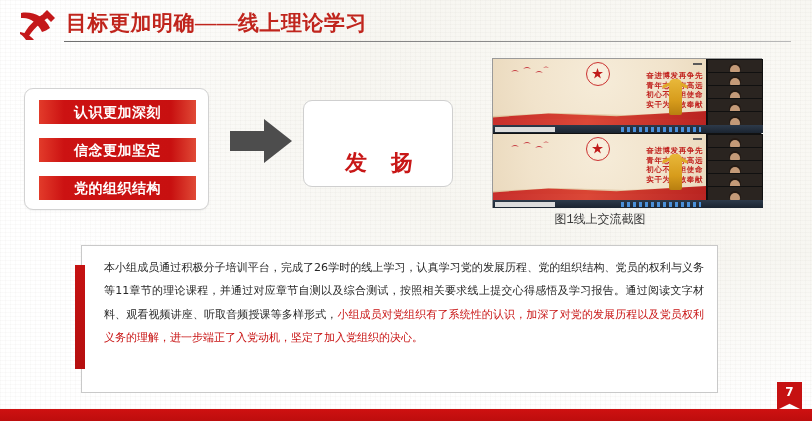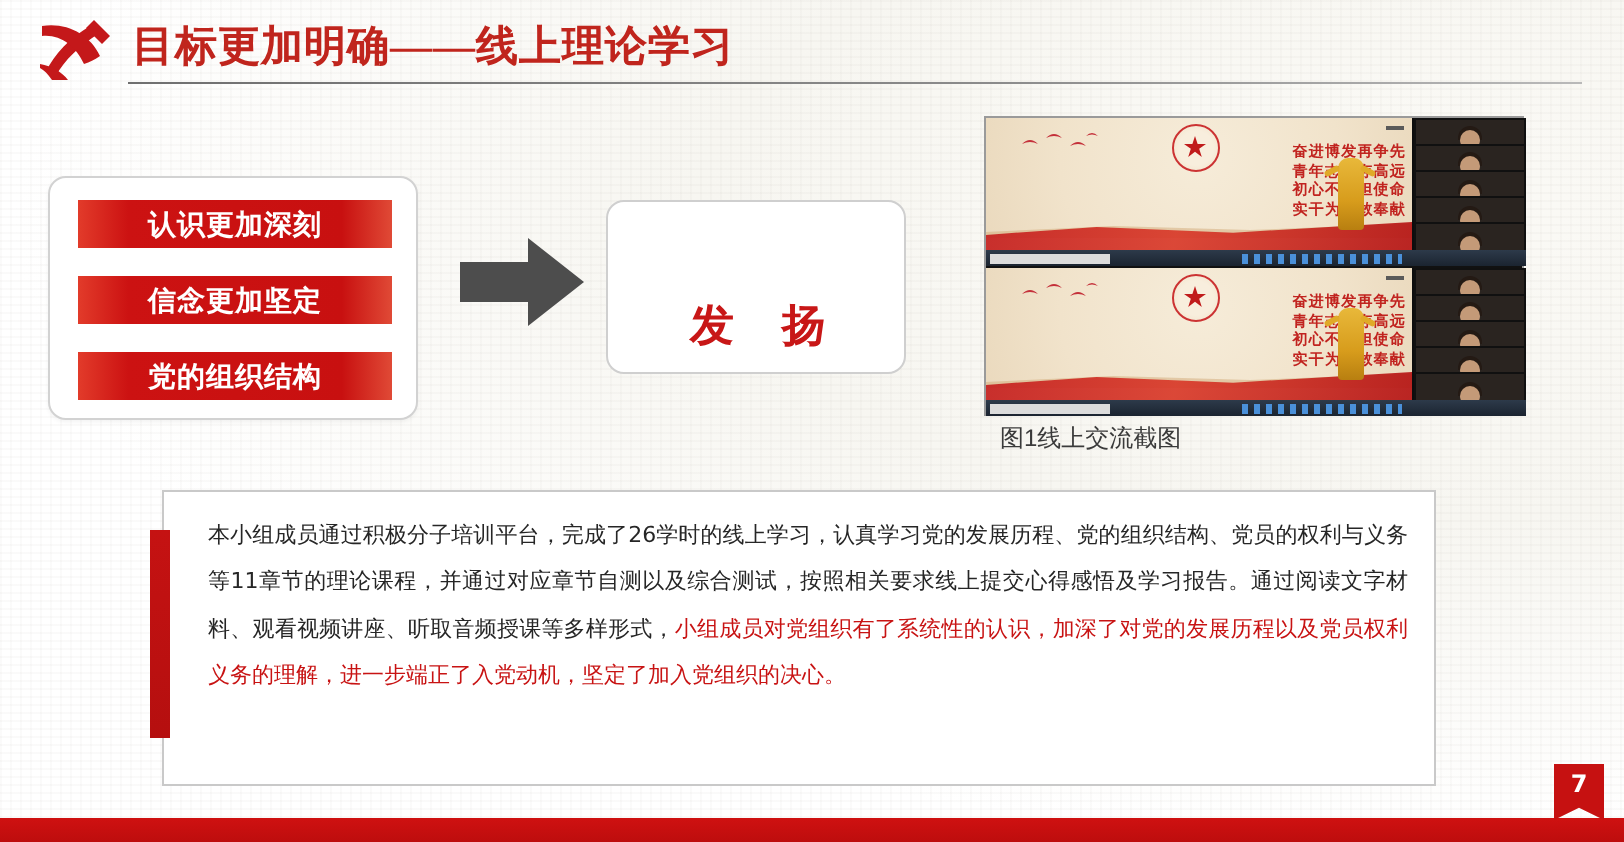--- a/index.html
+++ b/index.html
@@ -326,28 +326,28 @@
   .shot-taskbar .tb-icons {
     position: absolute;
     left: 128px;
     top: 1.5px;
     width: 80px;
     height: 5px;
     background: repeating-linear-gradient(to right, #4a90d9 0px, #4a90d9 3px, transparent 3px, transparent 6px);
   }
   .figure-caption {
     position: absolute;
-    left: 500px;
+    left: 465px;
     top: 211px;
     width: 270px;
-    text-align: left;
+    text-align: center;
     font-size: 12px;
     color: #3a3a3a;
     z-index: 3;
-    font-family: Liberation Sans, sans-serif;
+    font-family: Liberation Mono, monospace;
   }
 
   
   .para-box {
     position: absolute;
     left: 81px;
     top: 245px;
     width: 637px;
     height: 148px;
     border: 1px solid #c9c9c9;

